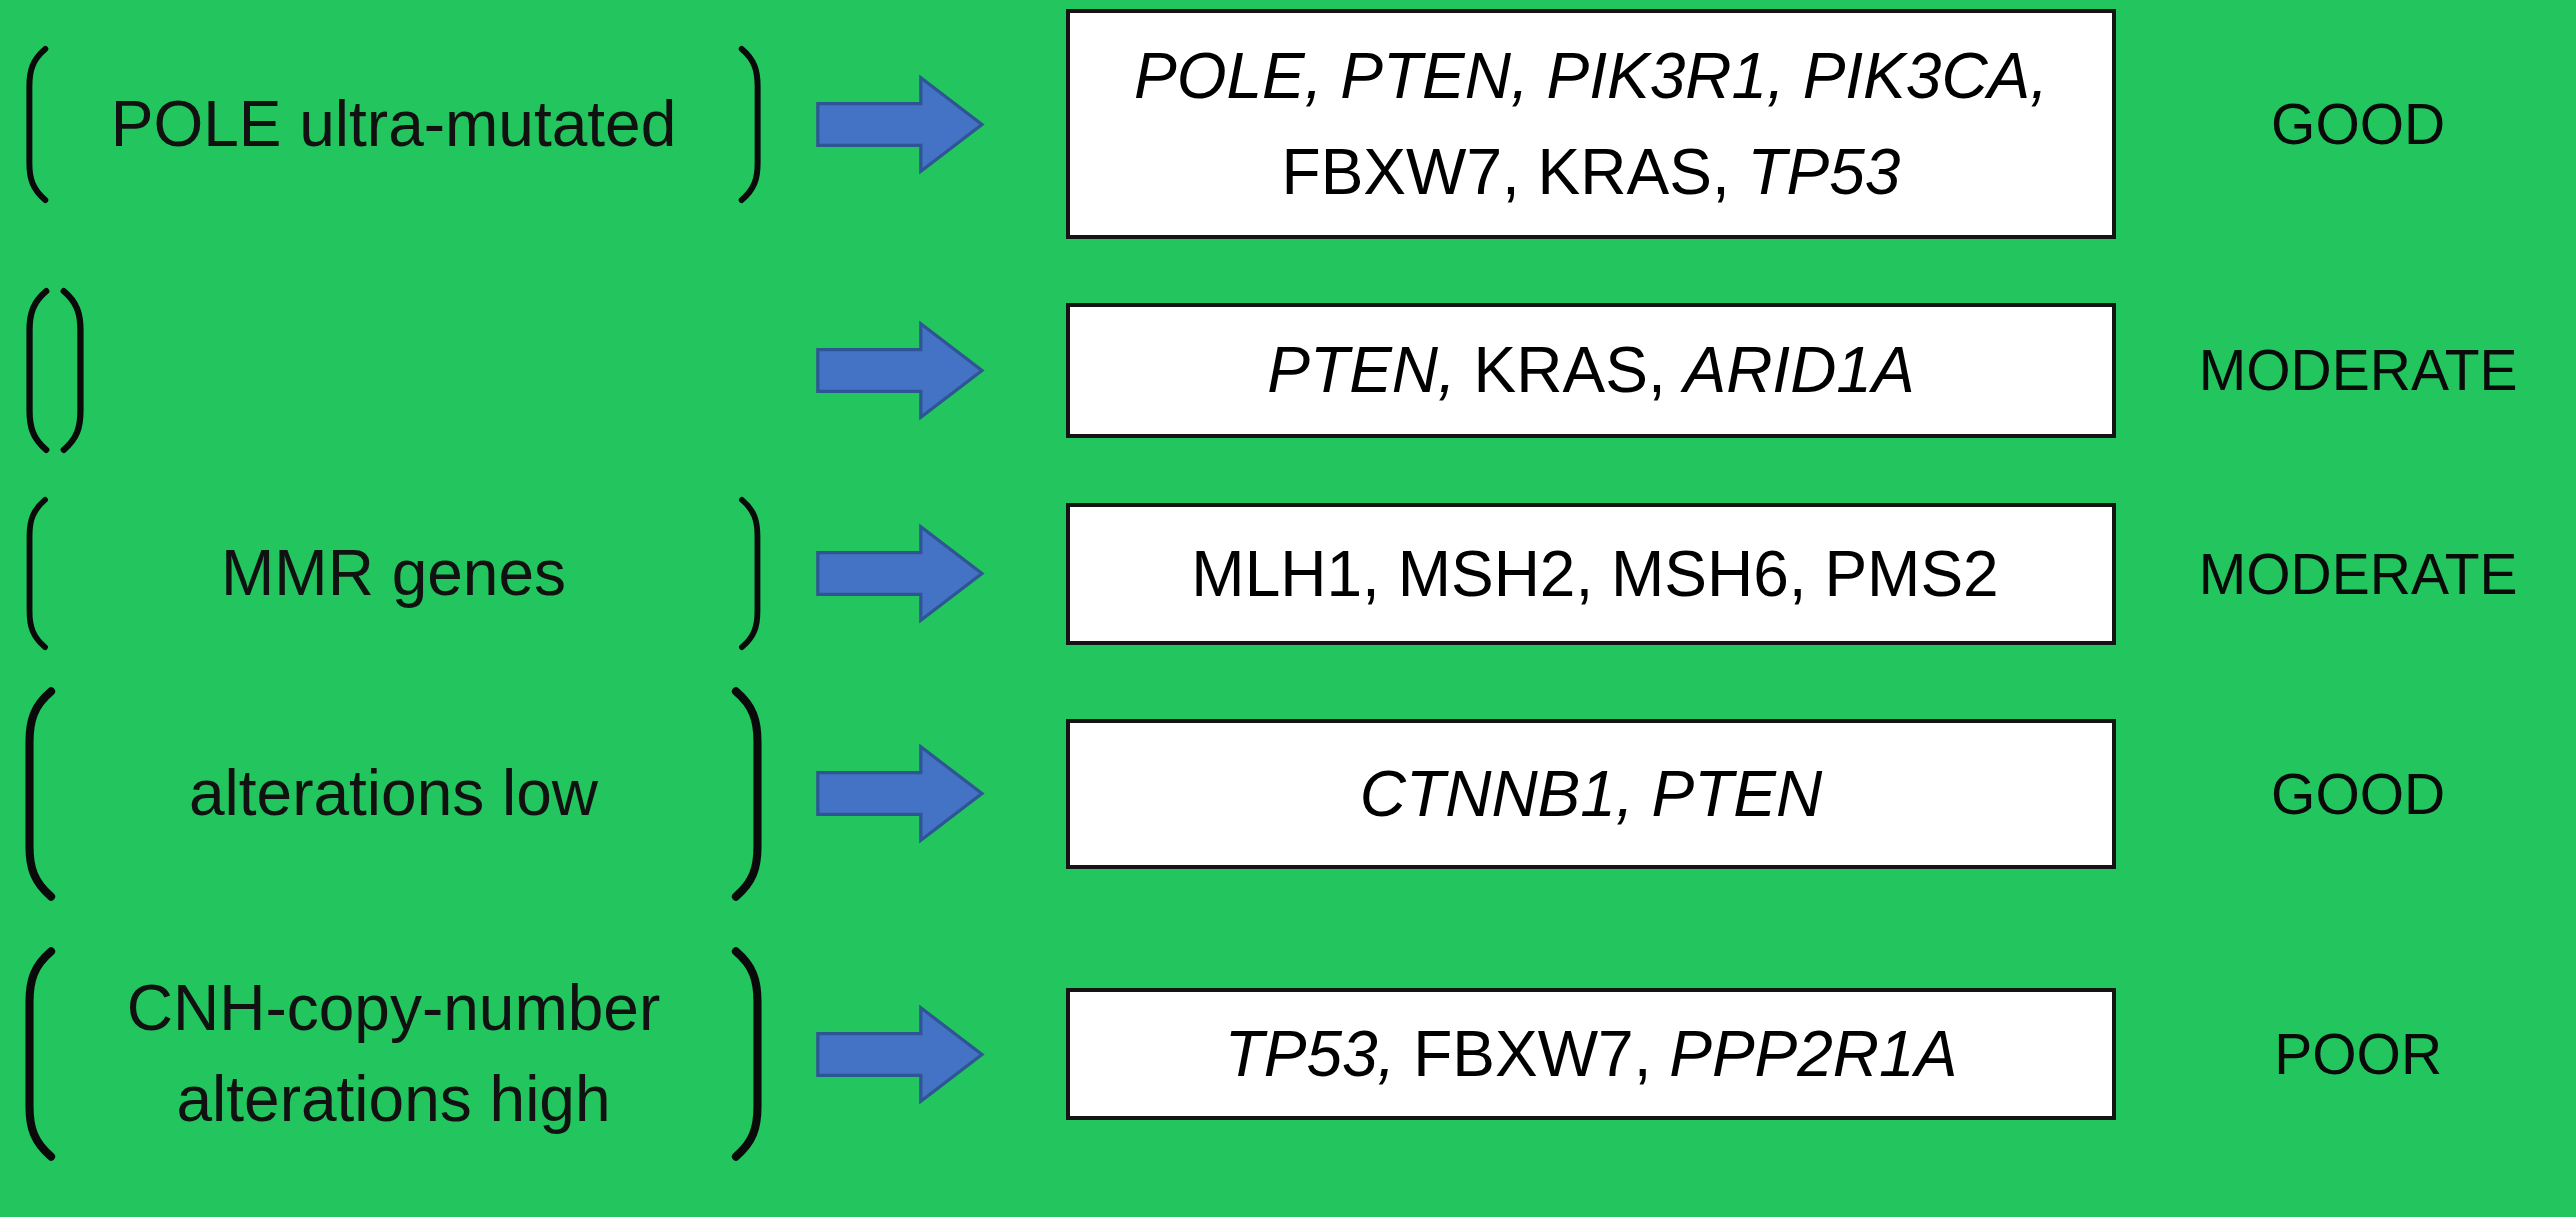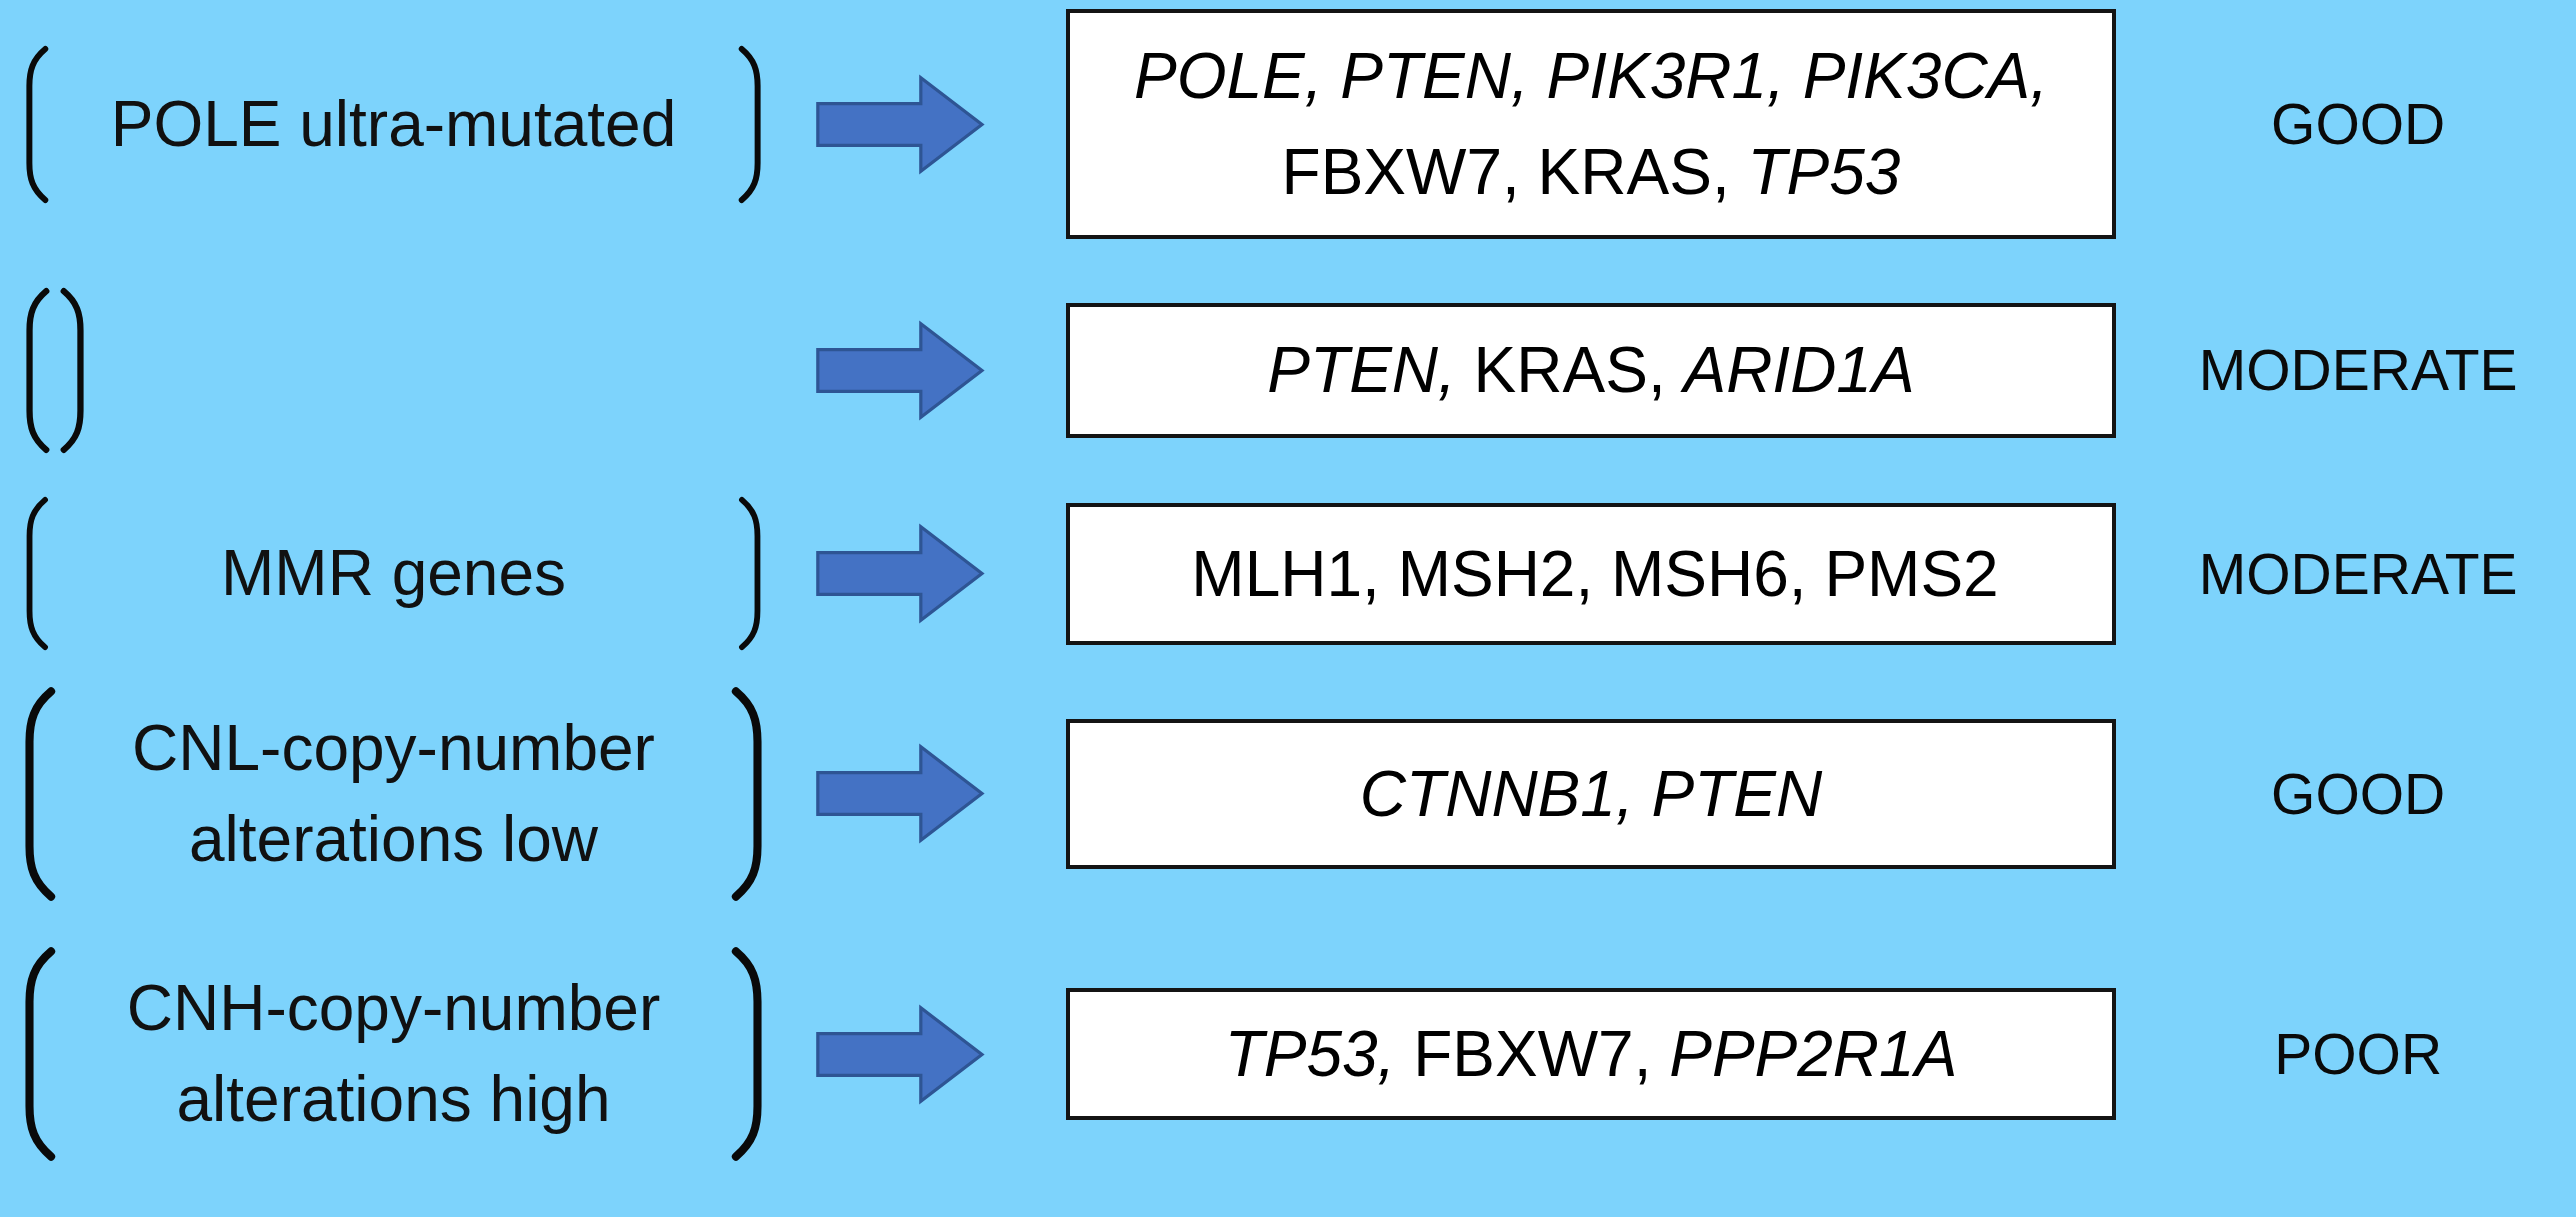--- a/index.html
+++ b/index.html
@@ -1,19 +1,19 @@
 <!DOCTYPE html>
 <html style="font-size:13px"><head>
 <meta charset="utf-8">
 <style>
   html,body{margin:0;padding:0;background:#ffffff;}
   #canvas{
     position:relative;
     width:2576px;height:1217px;
-    background:#7dd3fc;
+    background:#22c55e;
     font-family:"Liberation Sans", sans-serif;
     color:#000000;
     overflow:hidden;
   }
   .row{
     display:flex;
     align-items:center;
     width:100%;
   }
   .r1{height:248px;}
@@ -163,21 +163,20 @@
     </div>
     <div class="prognosis">MODERATE</div>
   </div>
 
   <div class="row r4">
     <div class="bracket-group">
       <svg class="bracket" width="41" height="216" viewBox="0 0 44 240">
         <path class="stroke-dark" d="M36 6 C17 22 12 38 12 62 L12 178 C12 202 17 218 36 234"></path>
       </svg>
       <div class="subtype-label">
-        <div>CNL-copy-number</div>
         <div>alterations low</div>
       </div>
       <svg class="bracket" width="41" height="216" viewBox="0 0 44 240">
         <path class="stroke-dark" d="M8 6 C27 22 32 38 32 62 L32 178 C32 202 27 218 8 234"></path>
       </svg>
     </div>
     <div class="arrow-cell">
       <svg width="171" height="103" viewBox="0 0 212 128">
         <path d="M2 38 L130 38 L130 6 L206 64 L130 122 L130 90 L2 90 Z" fill="#4472C4" stroke="#2E5594" stroke-width="4"></path>
       </svg>

